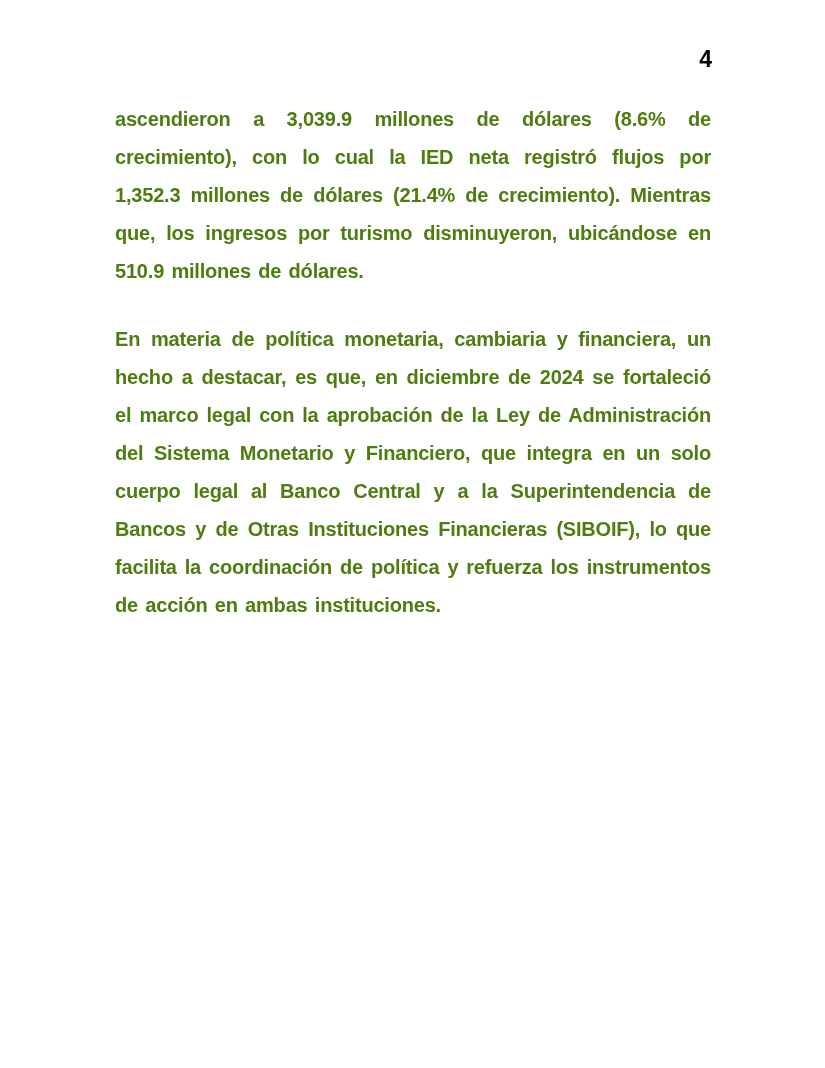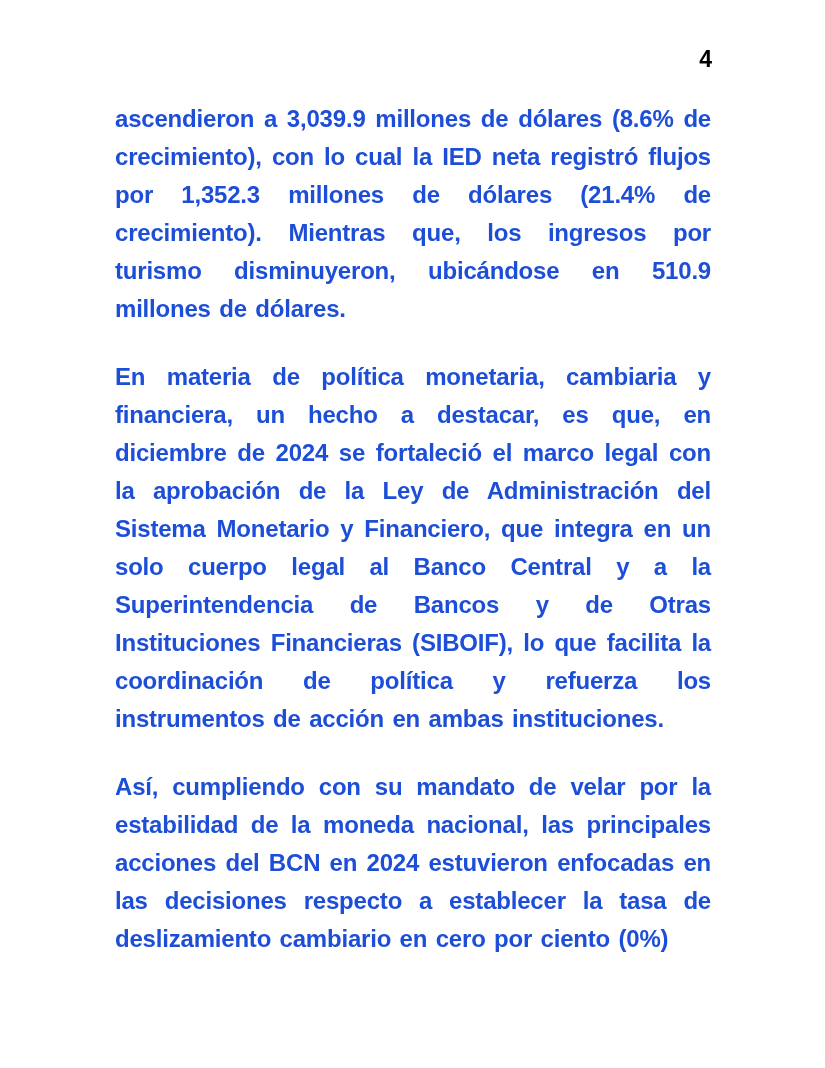--- a/index.html
+++ b/index.html
@@ -28,37 +28,36 @@
     color: #000000;
   }
   .content {
     position: absolute;
     left: 115px;
     top: 100px;
     width: 596px;
   }
   .content p {
     margin: 0 0 30px 0;
-    font-size: 24px;
+    font-size: 20px;
     line-height: 38px;
     font-weight: 700;
-    color: #1d4ed8;
+    color: #4d7c0f;
     text-align: justify;
     text-justify: inter-word;
     letter-spacing: -0.2px;
     word-spacing: 2px;
   }
   .content p:last-child {
     margin-bottom: 0;
   }
 </style>
 </head>
 <body>
 
 <div class="page">
   <div class="page-number">4</div>
 
   <div class="content">
     <p>ascendieron a 3,039.9 millones de dólares (8.6% de crecimiento), con lo cual la IED neta registró flujos por 1,352.3 millones de dólares (21.4% de crecimiento). Mientras que, los ingresos por turismo disminuyeron, ubicándose en 510.9 millones de dólares.</p>
     <p>En materia de política monetaria, cambiaria y financiera, un hecho a destacar, es que, en diciembre de 2024 se fortaleció el marco legal con la aprobación de la Ley de Administración del Sistema Monetario y Financiero, que integra en un solo cuerpo legal al Banco Central y a la Superintendencia de Bancos y de Otras Instituciones Financieras (SIBOIF), lo que facilita la coordinación de política y refuerza los instrumentos de acción en ambas instituciones.</p>
-    <p>Así, cumpliendo con su mandato de velar por la estabilidad de la moneda nacional, las principales acciones del BCN en 2024 estuvieron enfocadas en las decisiones respecto a establecer la tasa de deslizamiento cambiario en cero por ciento (0%)</p>
   </div>
 </div>
 
 </body></html>

